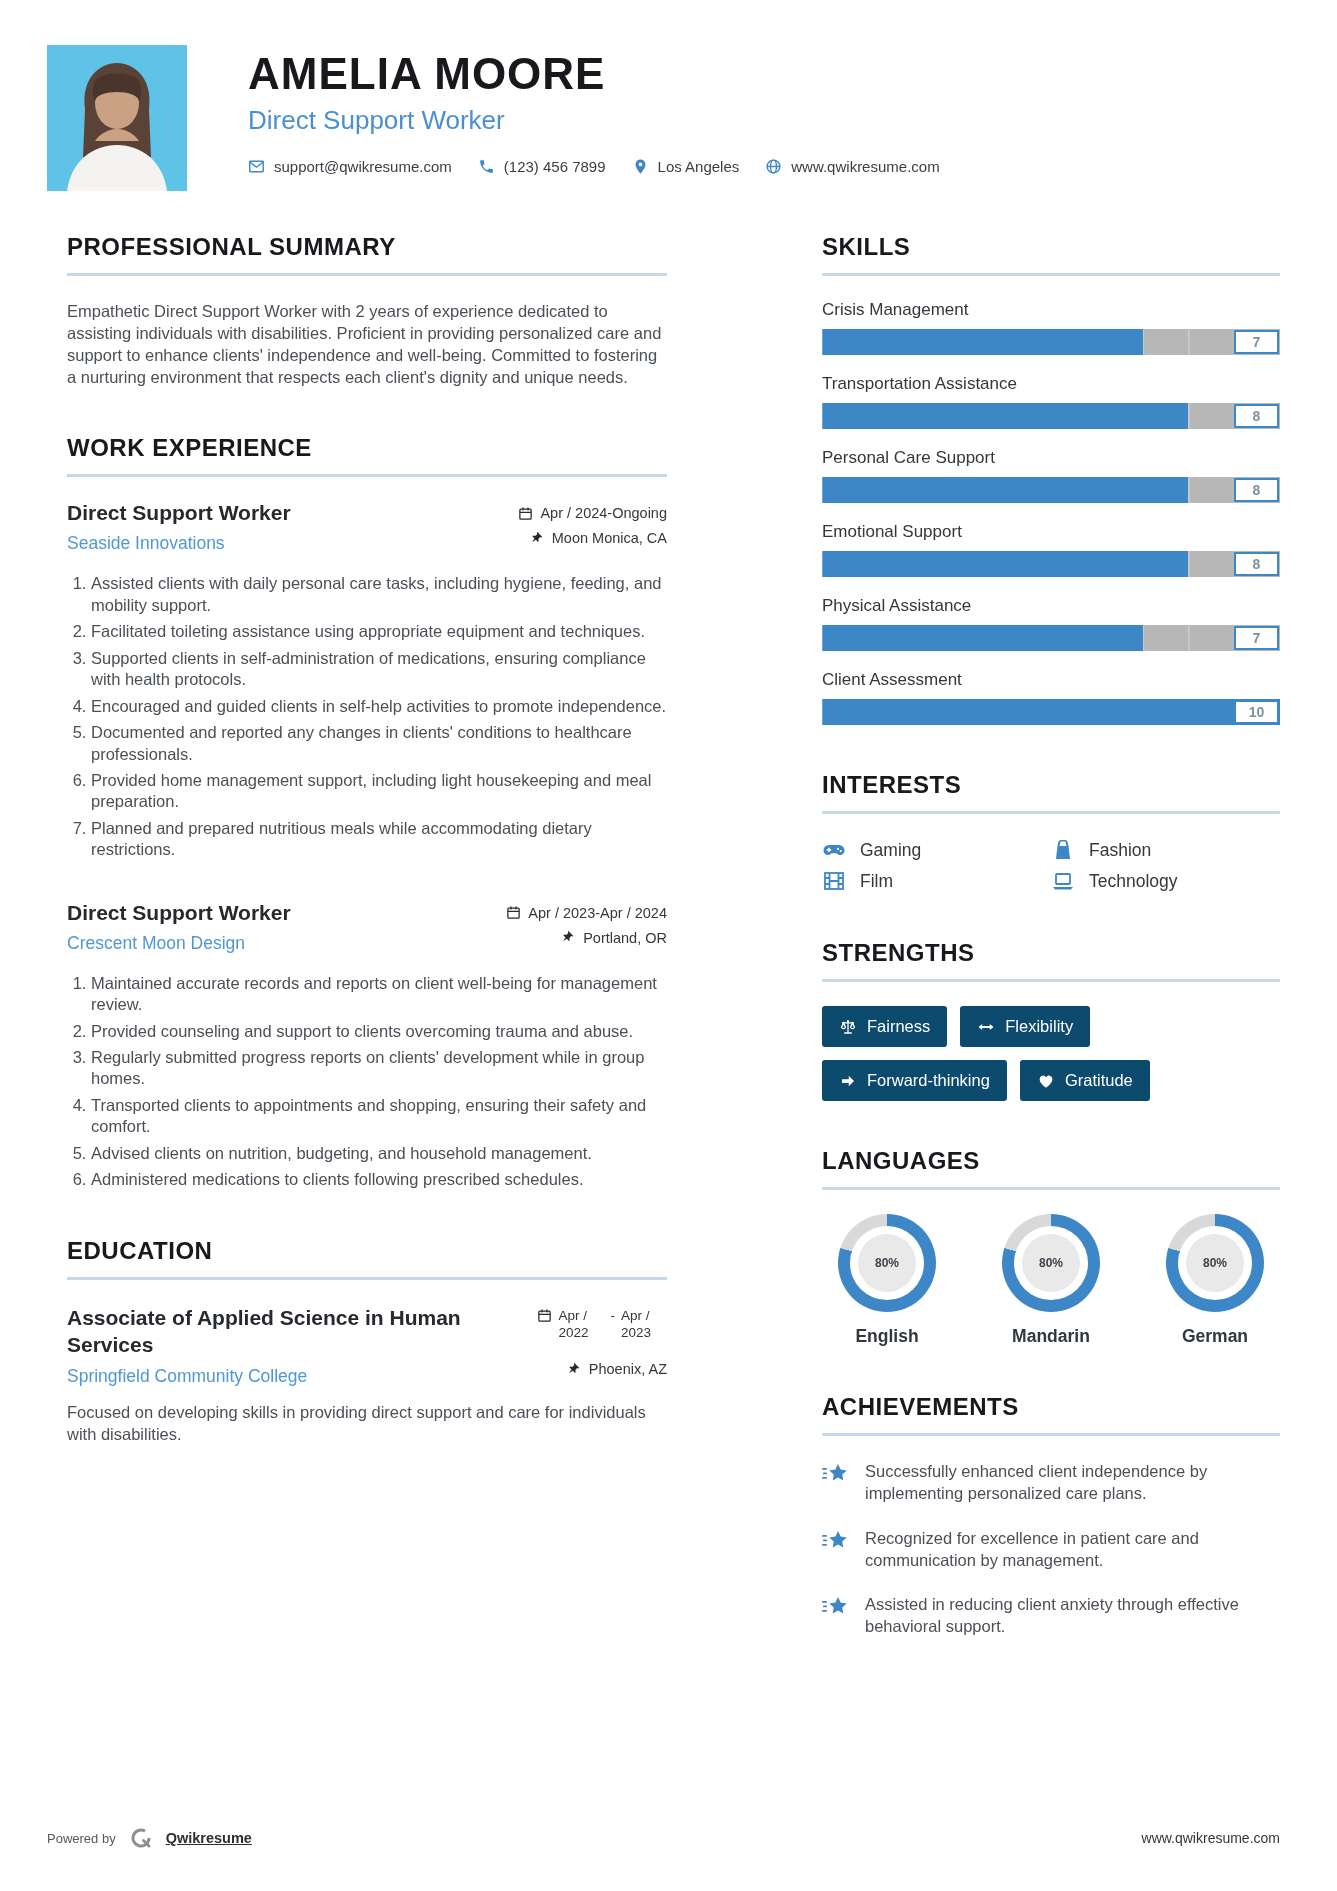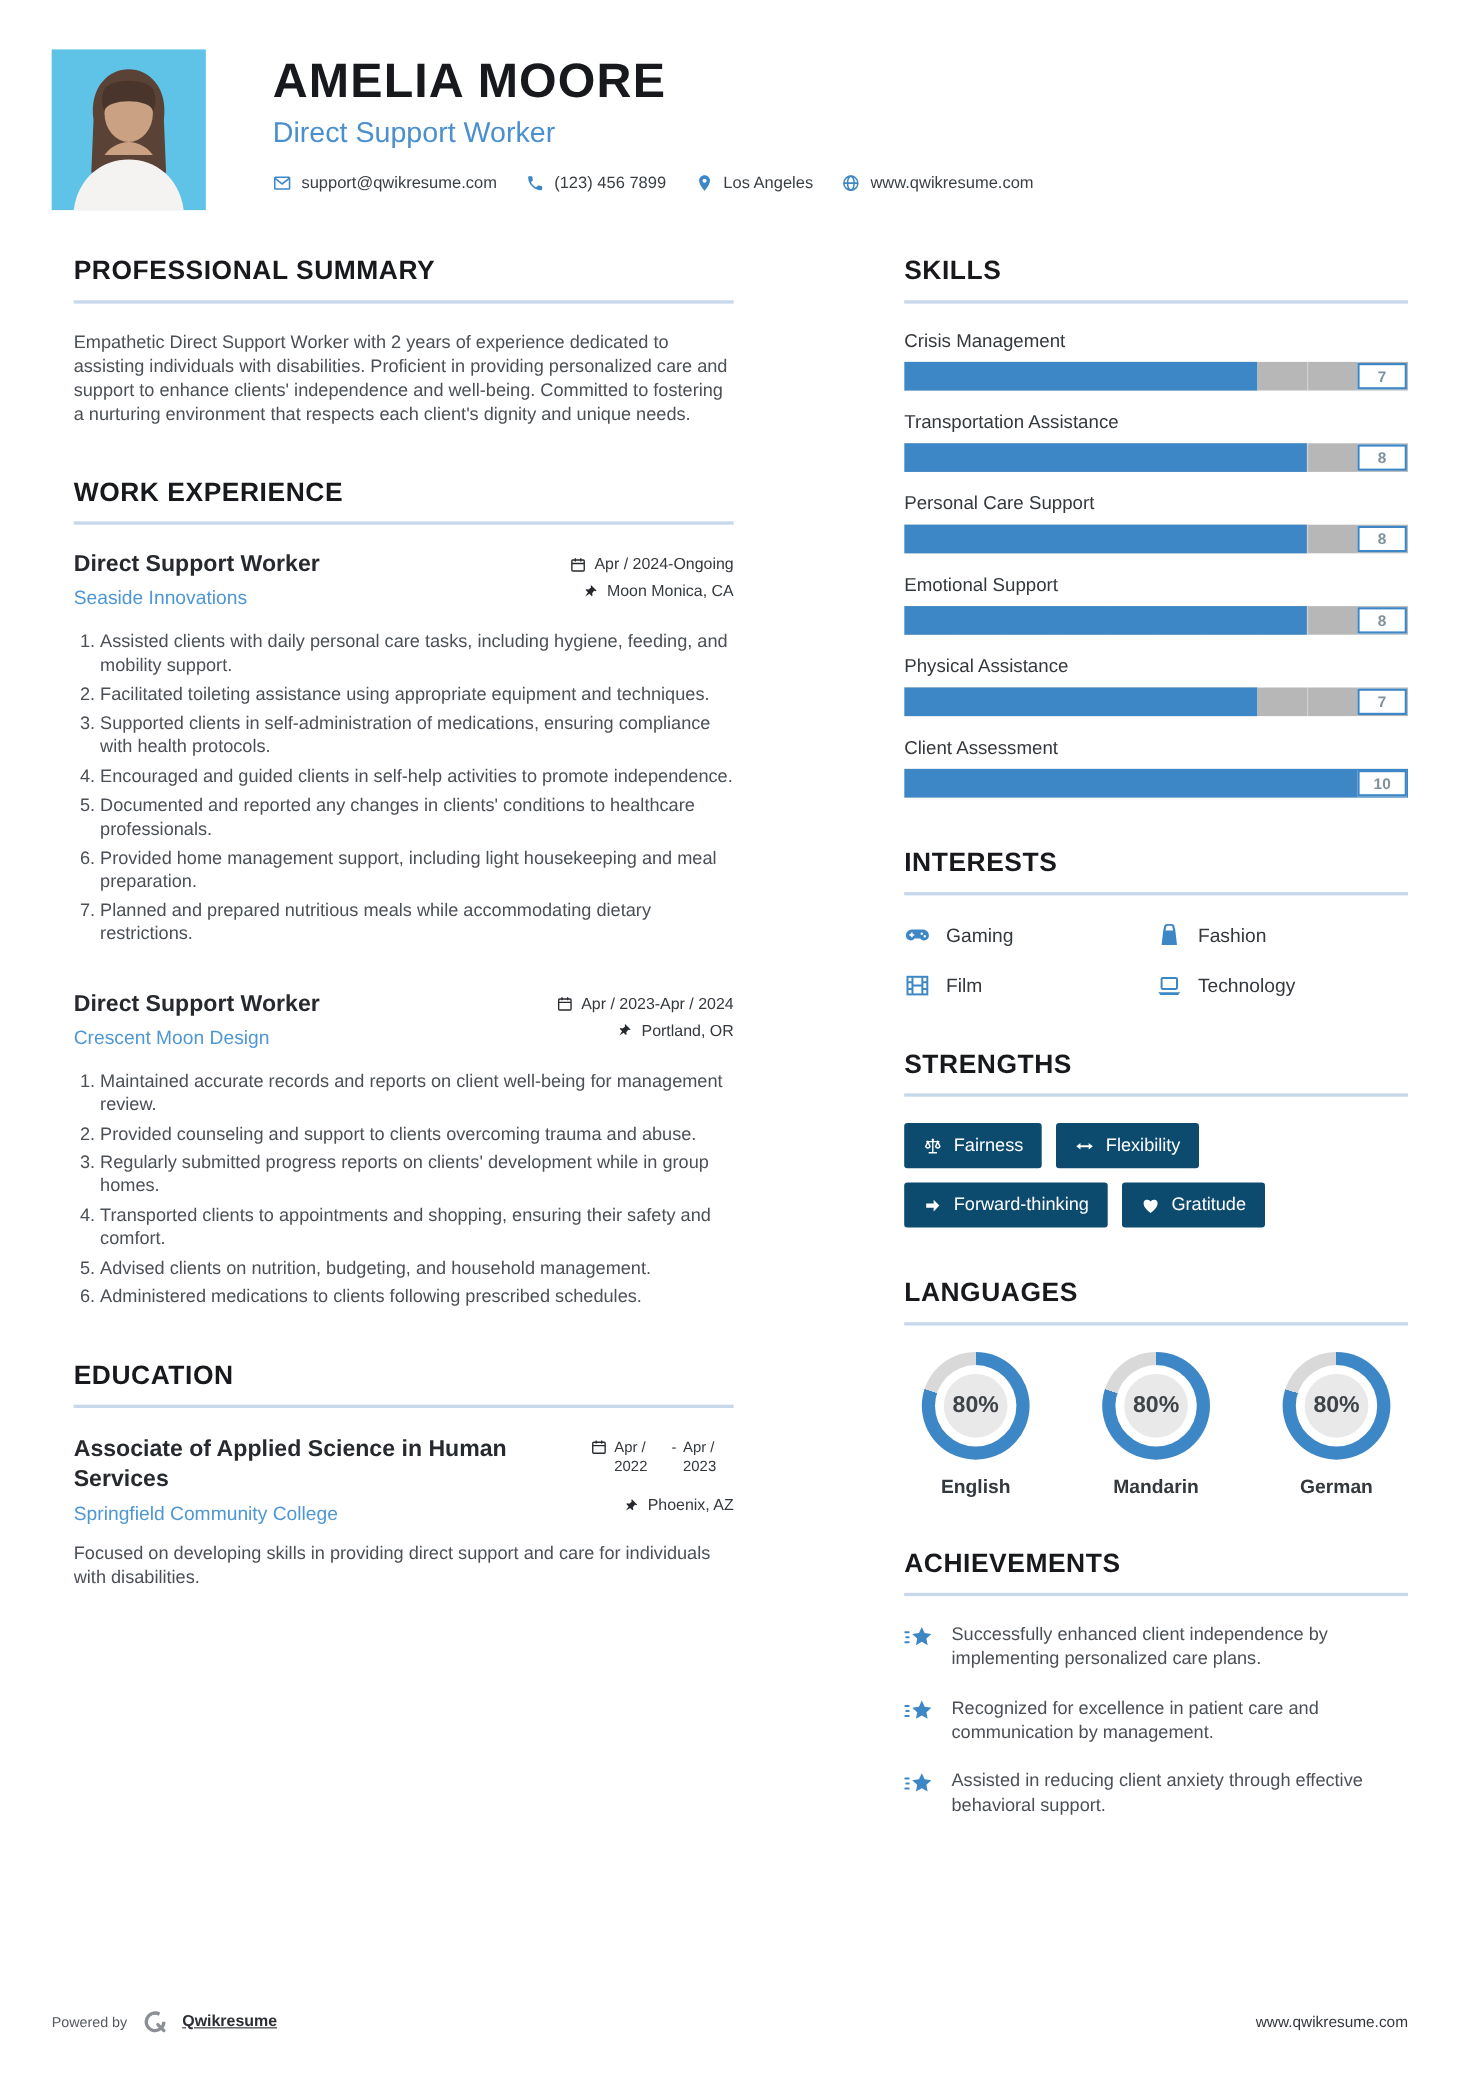--- a/index.html
+++ b/index.html
@@ -54,41 +54,41 @@
          background-image:linear-gradient(to right, rgba(255,255,255,.45) 1px, transparent 1px);
          background-size:10% 100%; }
   .bar-fill { position:absolute; left:0; top:0; bottom:0; background:#3d87c6;
          background-image:linear-gradient(to right, rgba(255,255,255,.25) 1px, transparent 1px);
          background-size:100% 100%; }
   .bar-badge { position:absolute; right:1px; top:50%; transform:translateY(-50%);
          width:45px; height:24px; background:#fff; border:2px solid #3d87c6;
          display:flex; align-items:center; justify-content:center;
          font-size:14px; font-weight:700; color:#7f919e; }
   
-  .interest-grid { display:grid; grid-template-columns:1fr 1fr; row-gap:22px; }
+  .interest-grid { display:grid; grid-template-columns:1fr 1fr; row-gap:7px; }
   .interest-item { display:flex; align-items:center; gap:14px; font-size:17.5px; color:#33383d; }
   .i-icon { color:#3d87c6; display:inline-flex; }
   .i-icon svg { width:24px; height:24px; }
   
   .strength-wrap { display:flex; flex-wrap:wrap; gap:13px; }
   .strength-pill { display:inline-flex; align-items:center; gap:10px;
         background:#0c4a6e; color:#fff; font-size:16.5px;
         padding:11px 17px; border-radius:3px; }
   .s-icon { display:inline-flex; color:#fff; }
   .s-icon svg { width:18px; height:18px; }
   
   .lang-row { display:flex; justify-content:space-between; padding:0 6px; }
   .lang { display:flex; flex-direction:column; align-items:center; width:118px; }
   .donut { width:98px; height:98px; border-radius:50%;
         display:flex; align-items:center; justify-content:center; }
   .donut-hole { width:74px; height:74px; border-radius:50%; background:#fff;
         display:flex; align-items:center; justify-content:center; }
   .donut-core { width:58px; height:58px; border-radius:50%; background:#e9e9e9;
         display:flex; align-items:center; justify-content:center;
-        font-size:21px; font-weight:700; color:#3f444a; }
+        font-size:12px; font-weight:700; color:#3f444a; }
   .lang-label { margin-top:14px; font-size:17.5px; color:#33383d;font-weight:bold; }
   
   .ach-item { display:flex; gap:15px; margin-bottom:22px; }
   .a-icon { color:#3d87c6; flex:0 0 28px; display:inline-flex; padding-top:2px; }
   .a-icon svg { width:28px; height:26px; }
   .ach-text { font-size:16.5px; line-height:1.35; color:#4b5056; }
   
   .footer { margin-top:auto; display:flex; justify-content:space-between; align-items:center; }
   .footer-left { display:flex; align-items:center; gap:12px; }
   .powered { font-size:13px; color:#55595e; }

